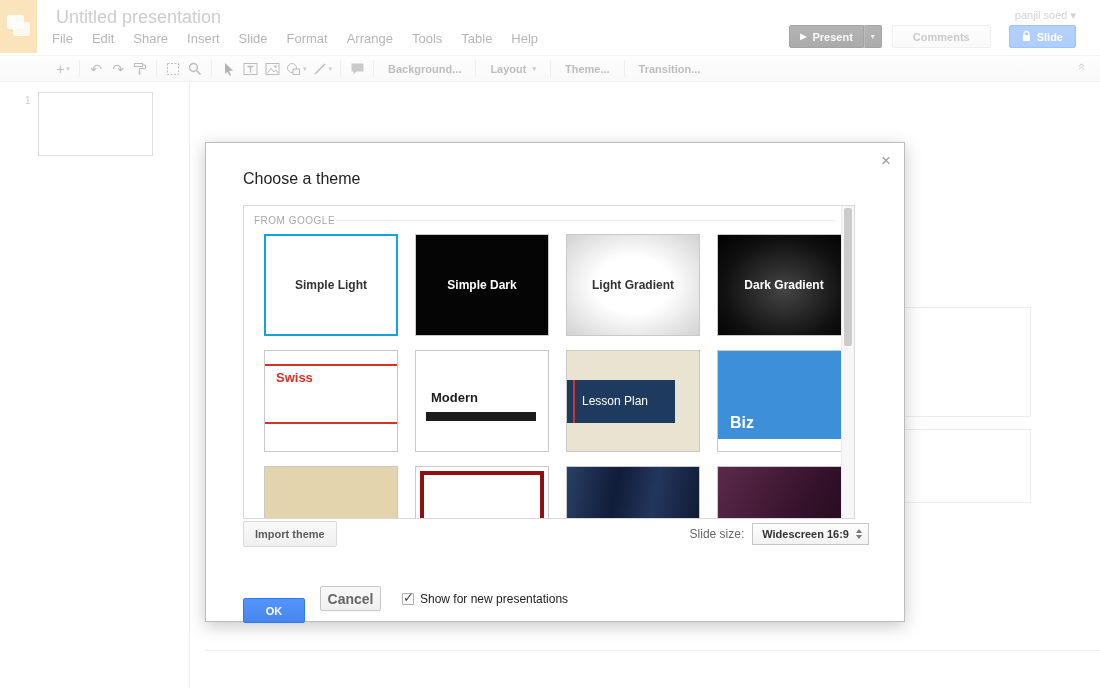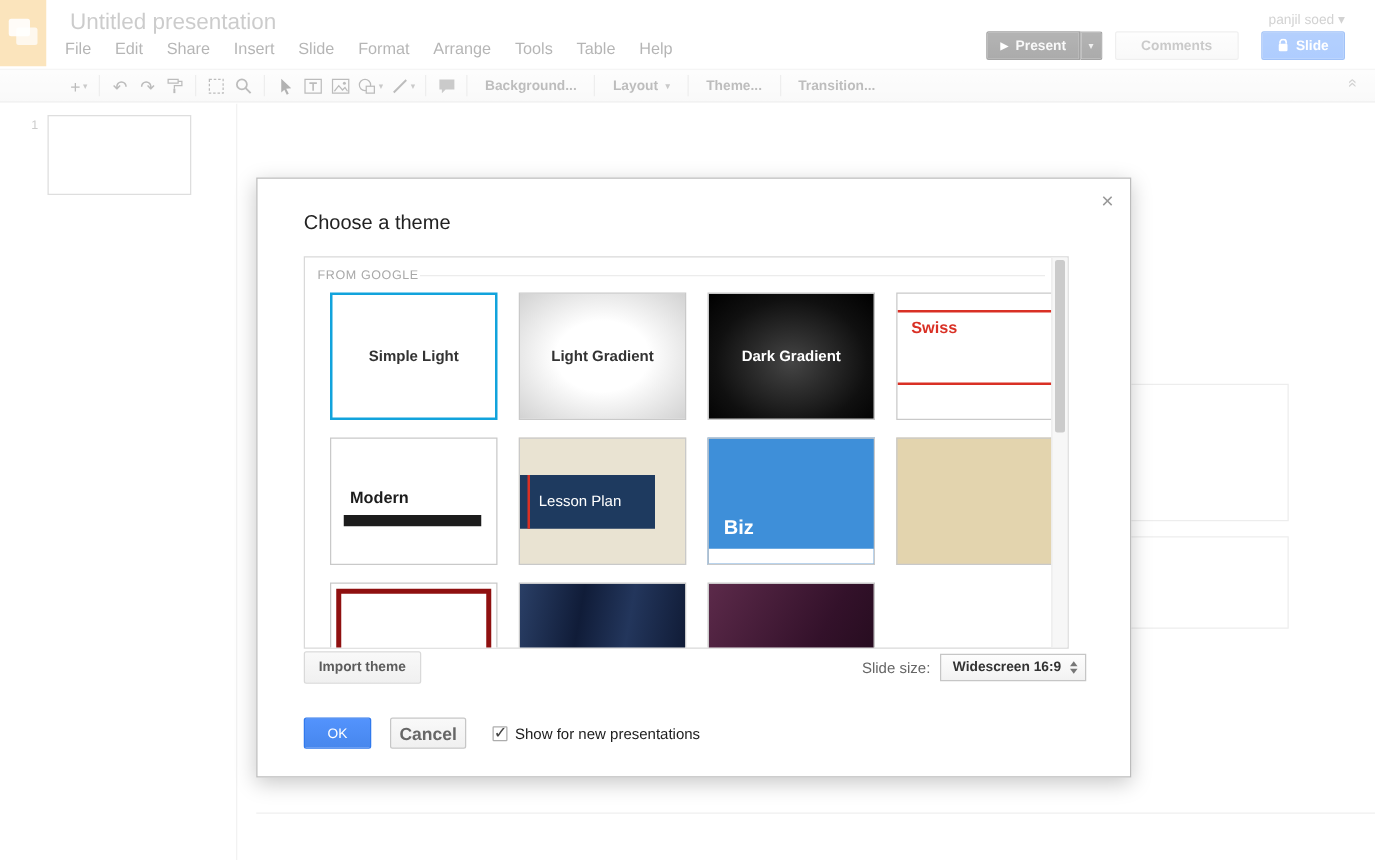--- a/index.html
+++ b/index.html
@@ -93,21 +93,21 @@
 
   .dialog-bottom-row { position:absolute; left:37px; top:378px; width:626px; display:flex; justify-content:space-between; align-items:center; }
   .import-btn { font-size:11px; font-weight:bold; color:#5c5c5c; background:linear-gradient(#f9f9f9,#f0f0f0); border:1px solid #d9d9d9; border-radius:2px; padding:6px 11px; cursor:pointer; }
   .slide-size { display:flex; align-items:center; gap:8px; font-size:12px; color:#666; }
   .size-select { display:flex; align-items:center; border:1px solid #c6c6c6; border-radius:0; background:linear-gradient(#fdfdfd,#f2f2f2); padding:4px 6px 4px 9px; font-size:11px; font-weight:bold; color:#333; gap:7px; cursor:pointer; }
   .spinner { display:flex; flex-direction:column; gap:2px; }
   .spin-up { width:0; height:0; border-left:3.5px solid transparent; border-right:3.5px solid transparent; border-bottom:4px solid #777; }
   .spin-down { width:0; height:0; border-left:3.5px solid transparent; border-right:3.5px solid transparent; border-top:4px solid #777; }
 
   .dialog-footer { position:absolute; left:37px; top:431px; display:flex; align-items:center; }
-  .ok-btn { width:54px; height:25px; background:linear-gradient(#5393fd,#4787ed); border:1px solid #3079ed; border-radius:2px; color:#fff; font-weight:normal; font-size:11px; display:flex; align-items:center; justify-content:center; cursor:pointer; }
+  .ok-btn { width:62px; height:25px; background:linear-gradient(#5393fd,#4787ed); border:1px solid #3079ed; border-radius:2px; color:#fff; font-weight:bold; font-size:11px; display:flex; align-items:center; justify-content:center; cursor:pointer;margin-top:24px; }
   .cancel-btn { margin-left:15px; width:61px; height:25px; background:linear-gradient(#f9f9f9,#f0f0f0); border:1px solid #c6c6c6; border-radius:2px; color:#666; font-weight:bold; font-size:14px; display:flex; align-items:center; justify-content:center; cursor:pointer; }
   .checkbox-wrap { margin-left:21px; display:flex; align-items:center; gap:6px; cursor:pointer; }
   .checkbox { position:relative; width:12px; height:12px; border:1px solid #adadad; border-radius:1px; background:#fff; }
   .check-glyph { position:absolute; left:0; top:-4px; font-size:13px; color:#444; }
   .checkbox-label { font-size:12px; color:#1c1c1c; }
 </style>
 </head>
 <body>
 
 <div class="screen">
@@ -262,20 +262,23 @@
     <div class="dialog-title">Choose a theme</div>
 
     <div class="theme-box">
       <div class="from-google">FROM GOOGLE</div>
       <div class="from-google-line"></div>
 
       <div class="cards">
         <div class="card selected">
           <span class="card-label lbl-center">Simple Light</span>
         </div>
+        <div class="card t-simple-dark">
+          <span class="card-label lbl-center">Simple Dark</span>
+        </div>
         <div class="card t-light-gradient">
           <span class="card-label lbl-center">Light Gradient</span>
         </div>
         <div class="card t-dark-gradient">
           <span class="card-label lbl-center">Dark Gradient</span>
         </div>
 
         <div class="card t-swiss">
           <div class="swiss-line-top"></div>
           <span class="card-label">Swiss</span>

